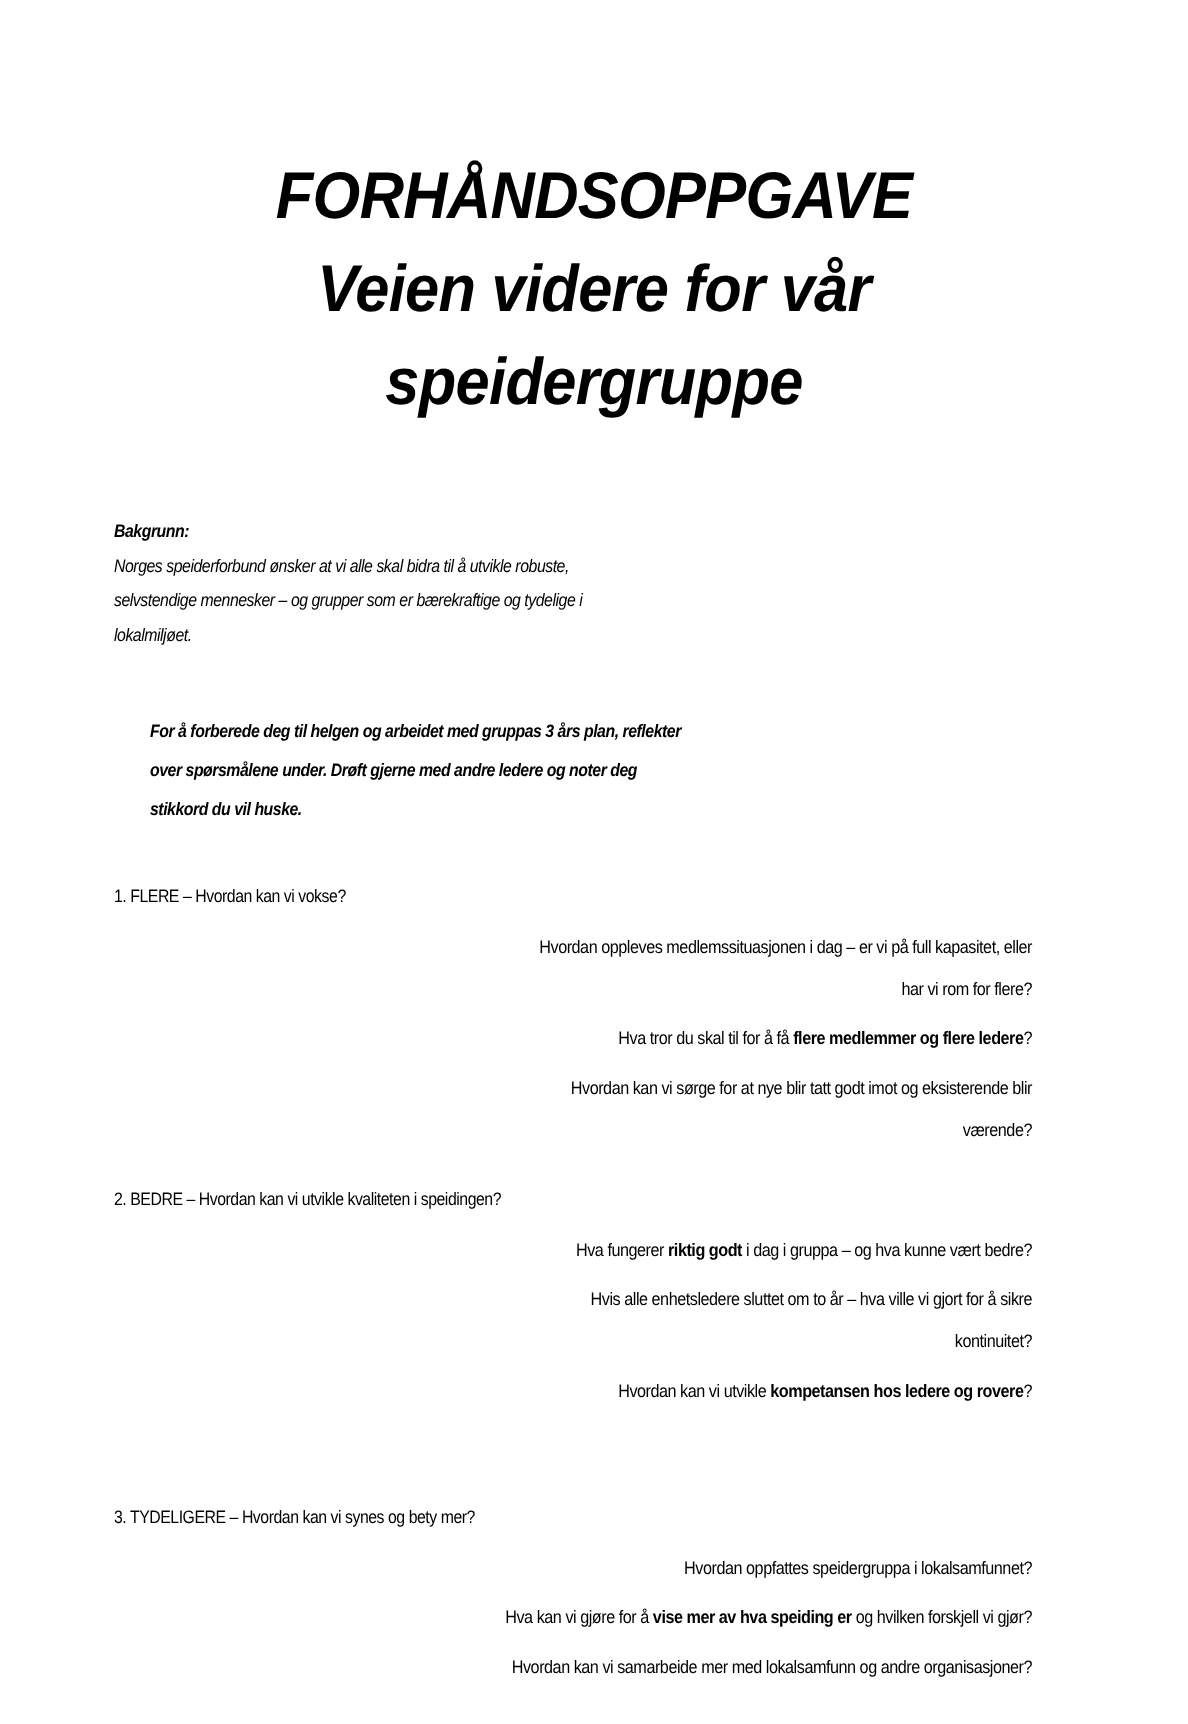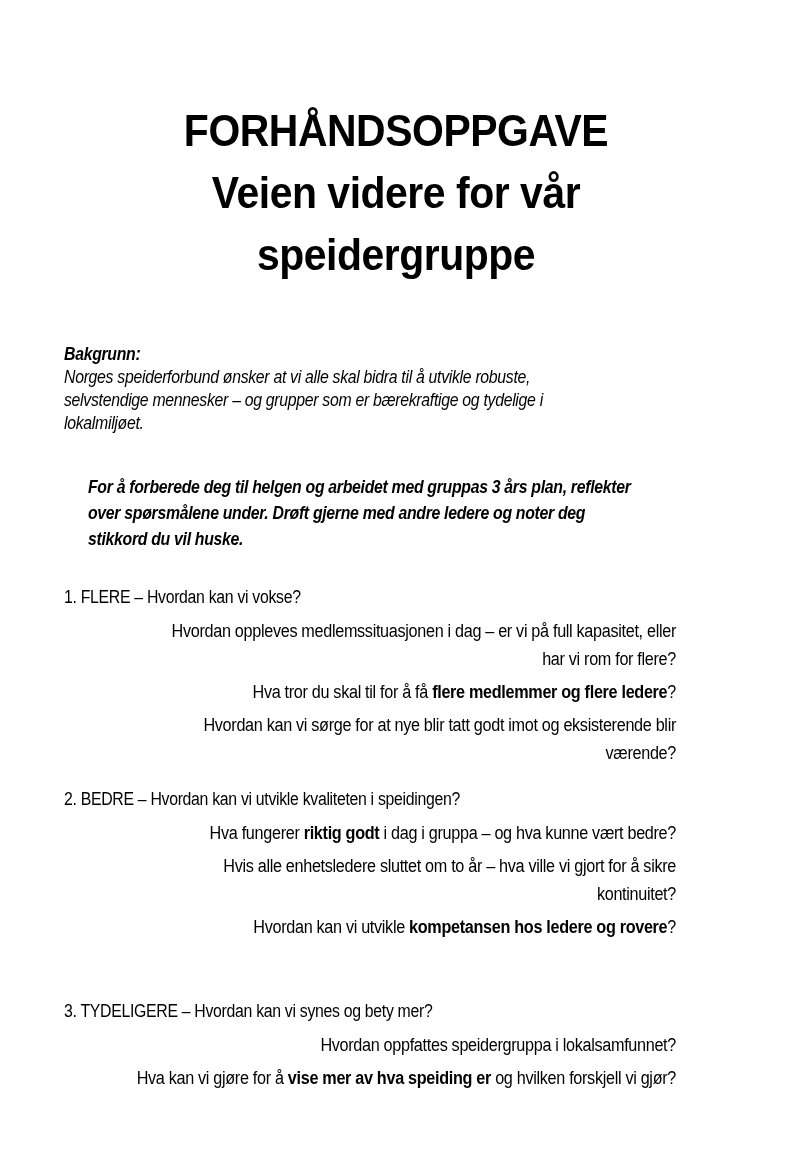--- a/index.html
+++ b/index.html
@@ -25,31 +25,32 @@
       position: absolute;
       left: 0;
       top: 100px;
       width: 792px;
       text-align: center;
       font-family: "Liberation Sans", sans-serif;
       font-weight: bold;
       font-size: 44px;
       line-height: 62px;
       letter-spacing: -0.5px;
+      font-style: italic;
     }
     .title-line {
       display: block;
       transform: scaleX(0.93);
       transform-origin: center;
     }
     .content {
       position: absolute;
-      left: 64px;
+      left: 76px;
       width: 680px;
-      font-size: 18px;
+      font-size: 12px;
       line-height: 23px;
       letter-spacing: -0.35px;
     }
     .italic { font-style: italic; }
     .bold { font-weight: bold; }
     .line {
       white-space: nowrap;
       display: block;
       transform-origin: left center;
     }
@@ -135,15 +136,18 @@
   <div class="content sec3">
     <div class="heading">
       <span class="line cond">3. TYDELIGERE – Hvordan kan vi synes og bety mer?</span>
     </div>
     <div class="q">
       <span class="line cond2">Hvordan oppfattes speidergruppa i lokalsamfunnet?</span>
     </div>
     <div class="q">
       <span class="line cond2"><span>Hva kan vi gjøre for å </span><span class="bold">vise mer av hva speiding er</span><span> og hvilken forskjell vi gjør?</span></span>
     </div>
+    <div class="q">
+      <span class="line cond2">Hvordan kan vi samarbeide mer med lokalsamfunn og andre organisasjoner?</span>
+    </div>
   </div>
 
 </div>
 
 </body></html>

